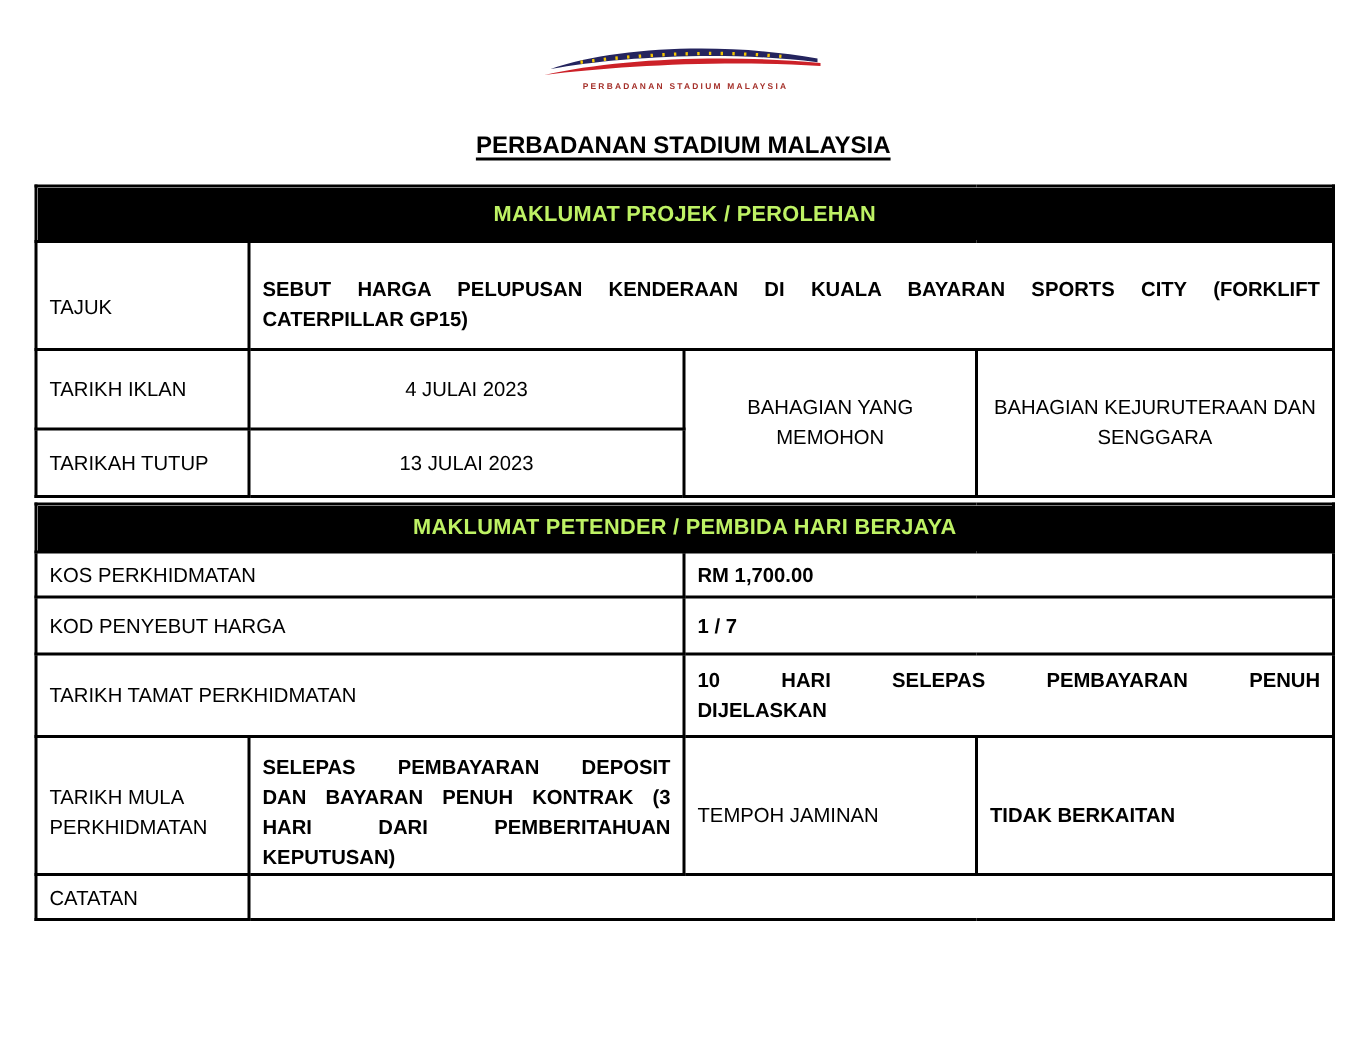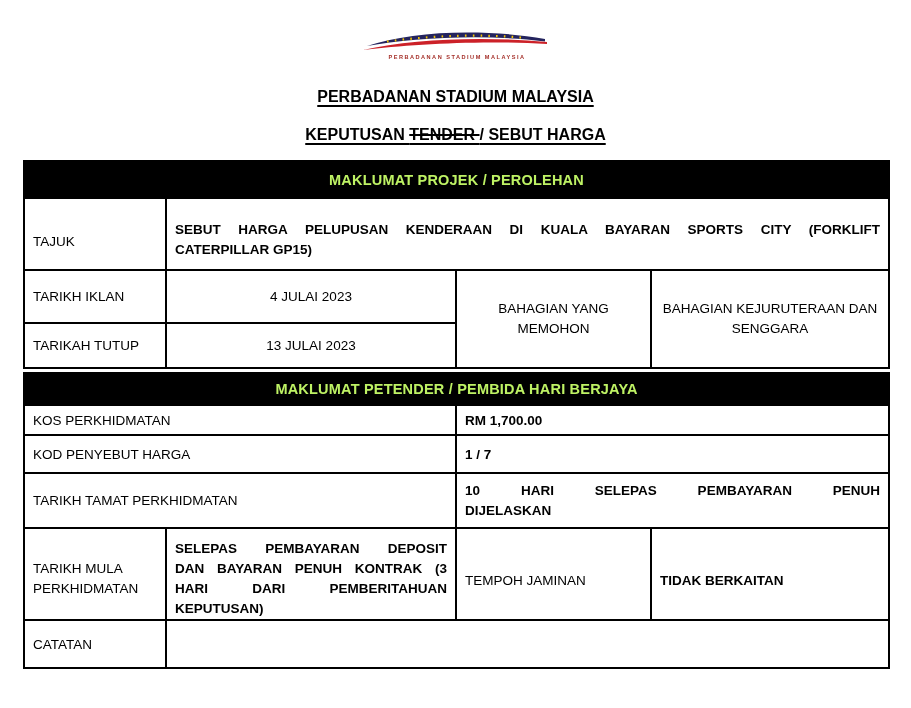--- a/index.html
+++ b/index.html
@@ -67,23 +67,20 @@
       <path d="M6,20 C50,5 122,2 184,13 L184,15.5 C122,7.5 50,12 6,20 Z" fill="#24245e"></path>
       <path d="M2,24 C50,13 122,10 186,16 L186,18 C122,14 50,18 2,24 Z" fill="#cc2128"></path>
       <path d="M26,15.5 C75,9 125,8 164,12" fill="none" stroke="#f2c500" stroke-width="2.2" stroke-dasharray="1.6 6.2"></path>
       <text x="96" y="33" text-anchor="middle" font-family="Liberation Sans, sans-serif" font-size="5.6" font-weight="bold" letter-spacing="1.5" fill="#a5302a">PERBADANAN STADIUM MALAYSIA</text>
     </svg>
   </div>
 
   <div class="title-line">
     <span class="u">PERBADANAN STADIUM MALAYSIA</span>
   </div>
-  <div class="title-line subtitle-line">
-    <span class="u"><span>KEPUTUSAN </span><span class="strike">TENDER </span><span>/ SEBUT HARGA</span></span>
-  </div>
 
   <table class="doc t1">
     <colgroup>
         <col style="width:142px">
         <col style="width:290px">
         <col style="width:195px">
         <col style="width:238px">
       </colgroup>
     <tbody>
         <tr style="height:37px">
@@ -139,20 +136,20 @@
       <td class="lab vtop lh" style="padding-top:10px">TARIKH MULA PERKHIDMATAN</td>
       <td class="val vtop lh" style="padding-top:10px">
         <span class="jline">SELEPAS PEMBAYARAN DEPOSIT</span>
         <span class="jline">DAN BAYARAN PENUH KONTRAK (3</span>
         <span class="jline">HARI DARI PEMBERITAHUAN</span>
         <span class="jlast">KEPUTUSAN)</span>
       </td>
       <td class="lab vtop" style="padding-top:12px">TEMPOH JAMINAN</td>
       <td class="val vtop" style="padding-top:12px">TIDAK BERKAITAN</td>
     </tr>
-    <tr style="height:48px">
+    <tr style="height:30px">
       <td class="lab vbot">CATATAN</td>
       <td colspan="3" class="val vbot"></td>
     </tr>
   </tbody>
     </table>
 
 </div>
 
 </body></html>

